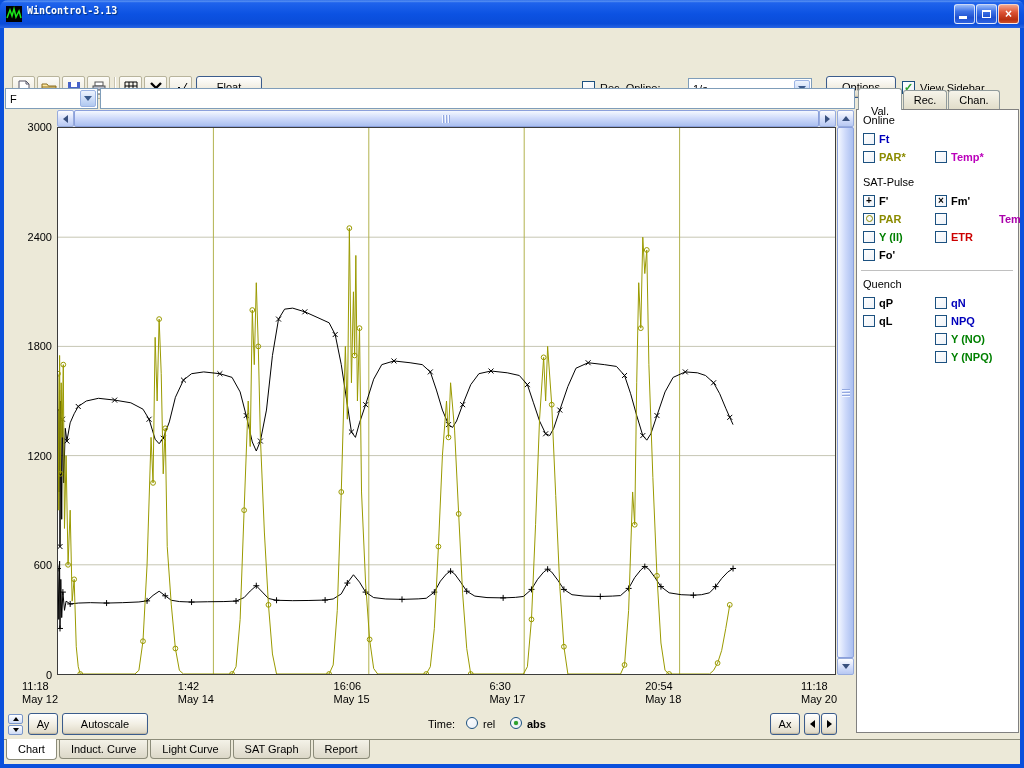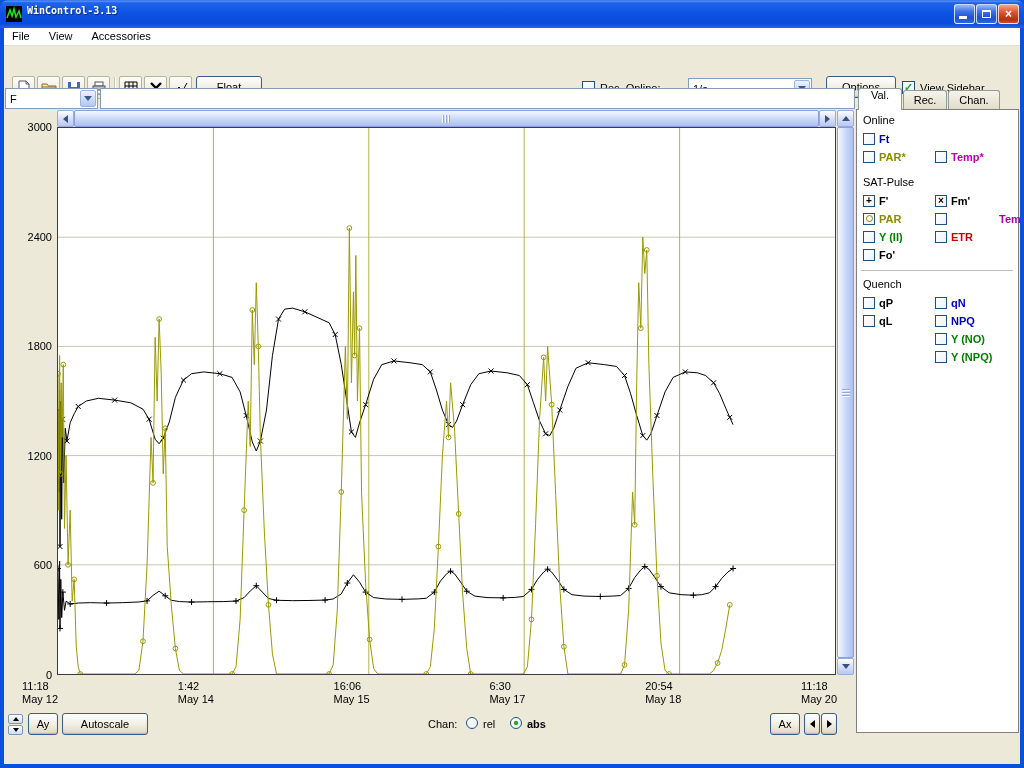--- a/index.html
+++ b/index.html
@@ -97,21 +97,21 @@
 
   .bottom-tabs { position:absolute; left:0; top:711px; width:1016px; height:25px; border-top:1px solid #8c8c7a;
     display:flex; gap:2px; padding-left:2px; }
   .btab { border:1px solid #8c8c7a; border-top:none; border-radius:0 0 4px 4px; padding:3px 11px 0 11px; height:19px;
     background:linear-gradient(180deg,#f4f2e8,#dcd8c8); white-space:nowrap; }
   .btab.active { background:#fff; height:21px; position:relative; top:-1px; padding-top:4px; }
 
   
   .stab { position:absolute; top:62px; height:20px; border:1px solid #919b9c; border-bottom:none; border-radius:3px 3px 0 0;
     background:linear-gradient(180deg,#f6f4ea,#e0dcc8); text-align:center; padding-top:3px; }
-  .stab.active { top:60px; height:22px; background:#fff; z-index:3; padding-top:0; }
+  .stab.active { top:60px; height:22px; background:#fff; z-index:3; padding-top:16px; }
   .side-panel { position:absolute; left:852px; top:81px; width:163px; height:624px; background:#fff;
     border:1px solid #808080; z-index:1; }
   .sec-title { position:absolute; left:6px; font-weight:normal; white-space:nowrap; }
   .ck { position:absolute; display:flex; align-items:center; gap:4px; height:13px; white-space:nowrap; }
   .ck .cbox { width:12px; height:12px; }
   .clabel { font-weight:bold; }
   .divider { position:absolute; left:4px; width:152px; border-top:1px solid #c0c0c0; }
 </style>
 </head>
 <body>
@@ -130,25 +130,20 @@
         <span class="glyph-min"></span>
       </span>
     <span class="win-btn" style="left:976px">
         <span class="glyph-max"></span>
       </span>
     <span class="win-btn close" style="left:998px">×</span>
   </div>
 
   <div class="client">
 
-    <div class="menubar">
-      <span class="menu-item">File</span>
-      <span class="menu-item">View</span>
-      <span class="menu-item">Accessories</span>
-    </div>
 
     <div class="toolbar">
       <span class="tbtn" style="left:8px">
         <svg width="16" height="16">
             <path d="M3 1h7l3 3v11H3z" fill="#fff" stroke="#556"></path>
             <path d="M10 1v3h3" fill="none" stroke="#556"></path>
           </svg>
       </span>
       <span class="tbtn" style="left:33px">
         <svg width="16" height="16">
@@ -389,34 +384,41 @@
 
     <div class="bottom-controls">
       <span class="spinbtn" style="left:4px;top:2px">
           <span class="arr arr-up dark"></span>
         </span>
       <span class="spinbtn" style="left:4px;top:13px">
           <span class="arr arr-down dark"></span>
         </span>
       <span class="xpbtn" style="left:24px;top:1px;width:30px">Ay</span>
       <span class="xpbtn" style="left:58px;top:1px;width:86px">Autoscale</span>
-      <span class="lbl" style="left:424px;top:6px">Chan:</span>
+      <span class="lbl" style="left:424px;top:6px">Time:</span>
       <span class="radio" style="left:462px;top:5px"></span>
       <span class="lbl" style="left:479px;top:6px">rel</span>
       <span class="radio checked" style="left:506px;top:5px"></span>
       <span class="lbl bold" style="left:523px;top:6px">abs</span>
       <span class="xpbtn" style="left:766px;top:1px;width:30px">Ax</span>
       <span class="xpbtn" style="left:800px;top:1px;width:16px">
           <span class="arr arr-left dark"></span>
         </span>
       <span class="xpbtn" style="left:817px;top:1px;width:16px">
           <span class="arr arr-right dark"></span>
         </span>
     </div>
 
+    <div class="bottom-tabs">
+      <span class="btab active">Chart</span>
+      <span class="btab">Induct. Curve</span>
+      <span class="btab">Light Curve</span>
+      <span class="btab">SAT Graph</span>
+      <span class="btab">Report</span>
+    </div>
 
     <span class="stab active" style="left:854px;width:44px">Val.</span>
     <span class="stab" style="left:899px;width:44px">Rec.</span>
     <span class="stab" style="left:944px;width:52px">Chan.</span>
 
     <div class="side-panel">
       <div class="sec-title" style="top:4px">Online</div>
       <span class="ck" style="left:6px;top:22px">
           <span class="cbox"></span>
           <span class="clabel" style="color: rgb(0, 0, 187);">Ft</span>

